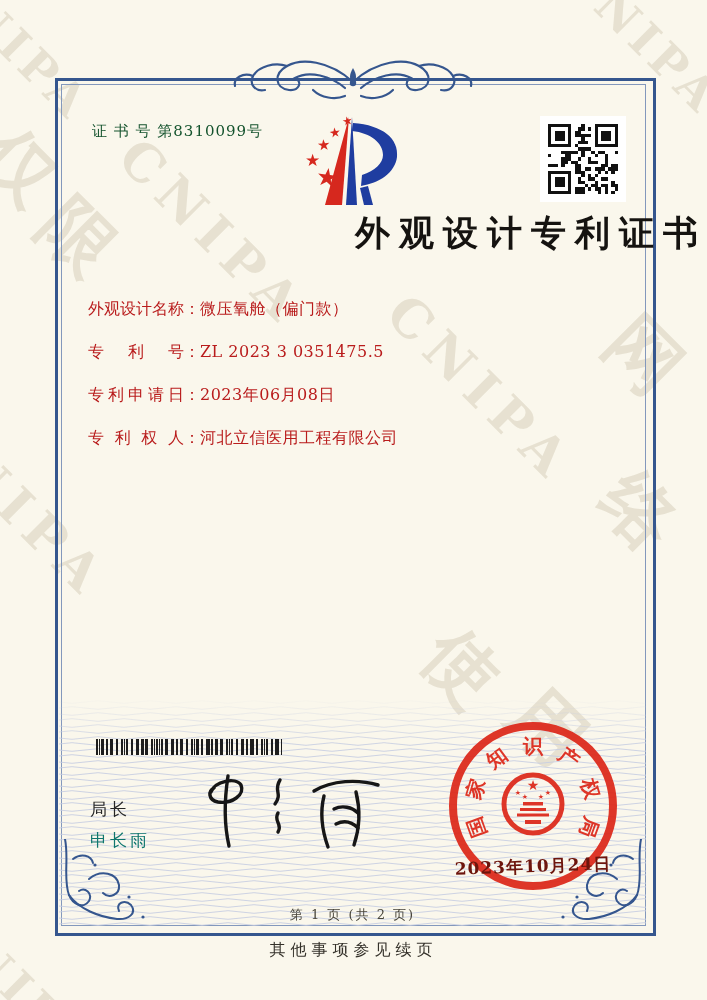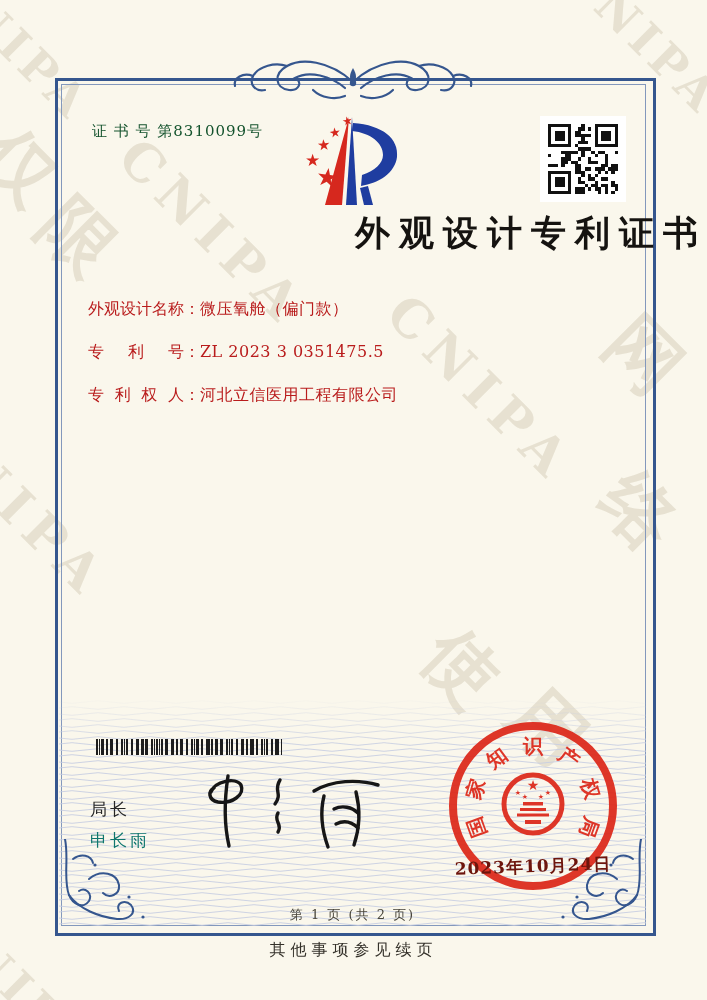--- a/index.html
+++ b/index.html
@@ -334,20 +334,21 @@
       <rect x="17" y="20" width="1" height="1" fill="#111"></rect>
       <rect x="19" y="20" width="1" height="1" fill="#111"></rect>
     </svg>
 </div>
 
 <div class="abs page-title">外观设计专利证书</div>
 
 <div class="abs" id="fields">
     <div class="f-row"><span class="f-group"><span class="f-label">外观设计名称</span><span class="f-colon">：</span><span class="f-value">微压氧舱（偏门款）</span></span></div>
     <div class="f-row"><span class="f-group"><span class="f-label">专利号</span><span class="f-colon">：</span><span class="f-value">ZL 2023 3 0351475.5</span></span></div>
+    <div class="f-row"><span class="f-group"><span class="f-label">专利申请日</span><span class="f-colon">：</span><span class="f-value">2023年06月08日</span></span></div>
     <div class="f-row"><span class="f-group"><span class="f-label">专利权人</span><span class="f-colon">：</span><span class="f-value">河北立信医用工程有限公司</span></span></div>
   </div>
 
 <div class="abs body-text">
 </div>
 
 <div class="abs barcode"></div>
 
 <div class="abs signer-role">局长</div>
 <div class="abs signer-name">申长雨</div>

